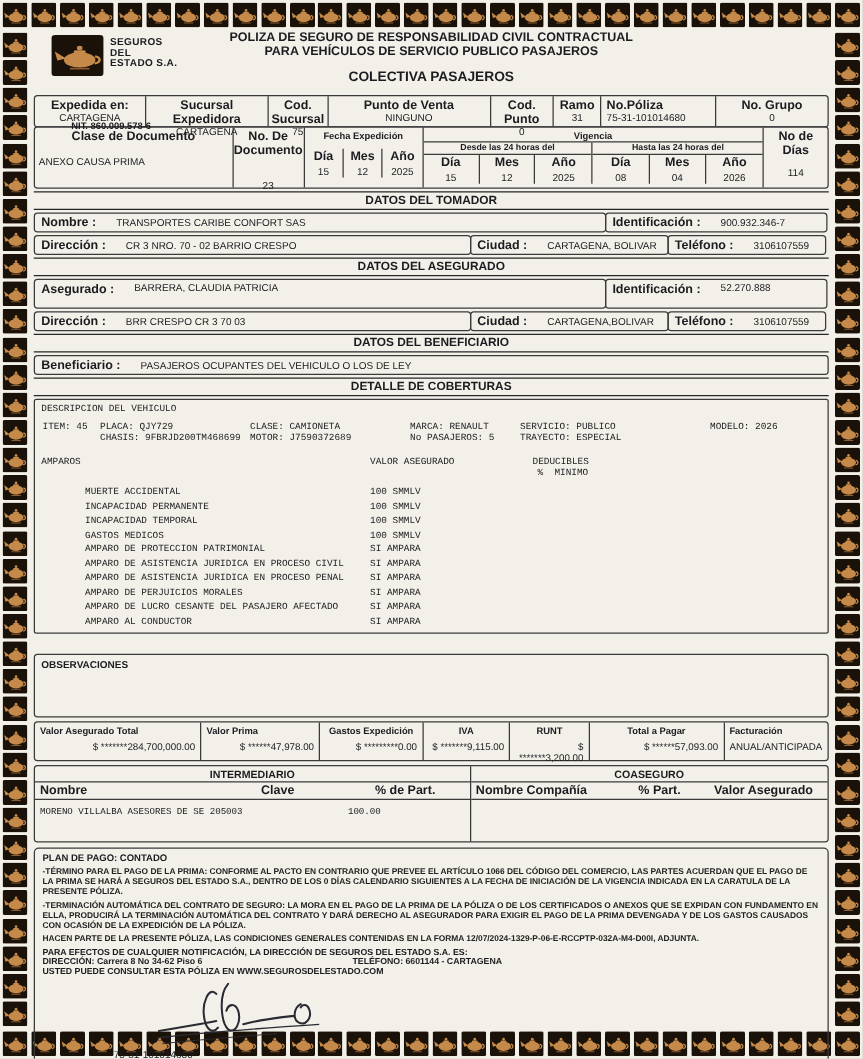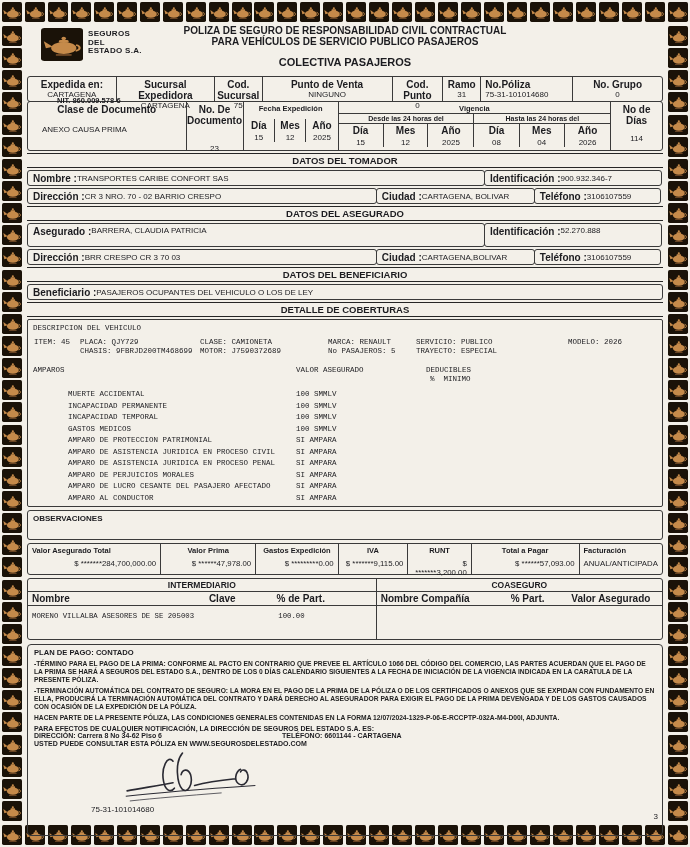--- a/index.html
+++ b/index.html
@@ -39,21 +39,21 @@
 
   
   .issue { display:flex; height:26px; }
   .issue > div { border-right:1px solid #3a3a3a; text-align:center; padding-top:2px; }
   .issue > div:last-child { border-right:none; }
 
   
   .docrow { display:flex; height:50px; margin-top:-1px; }
   .c-clase { width:25%; border-right:1px solid #3a3a3a; position:relative; }
   .c-clase .lbl { display:block; text-align:center; padding-top:2px; }
-  .c-clase .val { position:absolute; left:14px; bottom:16px; }
+  .c-clase .val { position:absolute; left:3px; bottom:16px; }
   .c-ndoc { width:9%; border-right:1px solid #3a3a3a; text-align:center; }
   .c-ndoc .lbl { display:block; padding-top:2px; }
   .c-ndoc .val { display:block; margin-top:18px; }
   .c-fecha { width:15%; border-right:1px solid #3a3a3a; }
   .c-vig { width:43%; border-right:1px solid #3a3a3a; }
   .c-dias { width:8%; text-align:center; }
   .c-dias .lbl { display:block; padding-top:2px; }
   .c-dias .val { display:block; margin-top:8px; }
   .fx-title { text-align:center; font-weight:bold; font-size:7.5px; padding:2px 0 6px; }
   .vig-title { text-align:center; font-weight:bold; font-size:7.5px; padding:2px 0 0; }
@@ -62,36 +62,36 @@
   .vig-halves > div:first-child { border-right:1px solid #3a3a3a; }
   .vig-sub { text-align:center; font-weight:bold; font-size:7px; border-top:1px solid #3a3a3a; border-bottom:1px solid #3a3a3a; padding:1px 0; }
   .dma { display:flex; text-align:center; }
   .dma > div { width:33.33%; border-right:1px solid #3a3a3a; }
   .dma > div:last-child { border-right:none; }
   .dma .lbl { display:block; border-bottom:none; padding-top:1px; }
   .dma .val { display:block; padding-top:2px; }
 
   
   .frow { display:flex; height:16px; margin:2px 0; }
-  .frow .cell { border:1px solid #3a3a3a; border-radius:3px; display:flex; align-items:center; padding:0 5px; gap:0;text-align:right; }
+  .frow .cell { border:1px solid #3a3a3a; border-radius:3px; display:flex; align-items:center; padding:0 5px; gap:16px;text-align:right; }
   .frow .cell + .cell { margin-left:-1px; }
   .tall { height:24px; }
 
   
   .covbox { border:1px solid #3a3a3a; border-radius:2px; position:relative; height:188px;
             font-family:"Liberation Mono", monospace; font-size:7.5px; margin-top:1px; }
   .covbox span { position:absolute; white-space:pre; }
   .amp-list { position:absolute; top:70px; left:0; right:0; }
   .amp-row { position:relative; height:11.5px; }
   .amp-row span { position:absolute; top:0; }
   .amp-label { left:40px; }
   .amp-val { left:268px; }
 
   
-  .obsbox { border:1px solid #3a3a3a; border-radius:3px; height:30px; margin-top:3px; padding:3px 5px; }
+  .obsbox { border:1px solid #3a3a3a; border-radius:3px; height:51px; margin-top:16px; padding:3px 5px; }
   .obsbox .lbl { font-size:8px; }
 
   
   .totals { display:flex; height:32px; margin-top:3px; }
   .totals > div { border-right:1px solid #3a3a3a; padding:2px 4px; position:relative; }
   .totals > div:last-child { border-right:none; }
   .totals .lbl { display:block; font-size:7.5px; }
   .totals .val { display:block; text-align:right; margin-top:4px; font-size:7.8px; }
 
   
@@ -1059,21 +1059,21 @@
     <div class="obsbox">
       <span class="lbl">OBSERVACIONES</span>
     </div>
 
     <div class="box totals">
       <div style="width:21%">
         <span class="lbl">Valor Asegurado Total</span>
         <span class="val">$ *******284,700,000.00</span>
       </div>
       <div style="width:15%">
-        <span class="lbl" style="text-align:center">Valor Prima</span>
+        <span class="lbl" style="text-align:left">Valor Prima</span>
         <span class="val">$ ******47,978.00</span>
       </div>
       <div style="width:13%">
         <span class="lbl" style="text-align:center">Gastos Expedición</span>
         <span class="val">$ *********0.00</span>
       </div>
       <div style="width:11%">
         <span class="lbl" style="text-align:center">IVA</span>
         <span class="val">$ *******9,115.00</span>
       </div>
@@ -1090,21 +1090,21 @@
         <span class="val" style="text-align:left">ANUAL/ANTICIPADA</span>
       </div>
     </div>
 
     <div class="box interbox">
       <div class="ihalf">
         <div class="ititle">INTERMEDIARIO</div>
         <div class="icols">
           <span class="lbl" style="width:40%">Nombre</span>
           <span class="lbl" style="width:32%; text-align:center">Clave</span>
-          <span class="lbl" style="width:28%; ">% de Part.</span>
+          <span class="lbl" style="width:28%; text-align:center">% de Part.</span>
         </div>
         <div class="ibody">
           <span style="left:4px">MORENO VILLALBA ASESORES DE SE  205003</span>
           <span style="left:72%">100.00</span>
         </div>
       </div>
       <div class="chalf">
         <div class="ititle">COASEGURO</div>
         <div class="icols">
           <span class="lbl" style="width:40%">Nombre Compañía</span>

